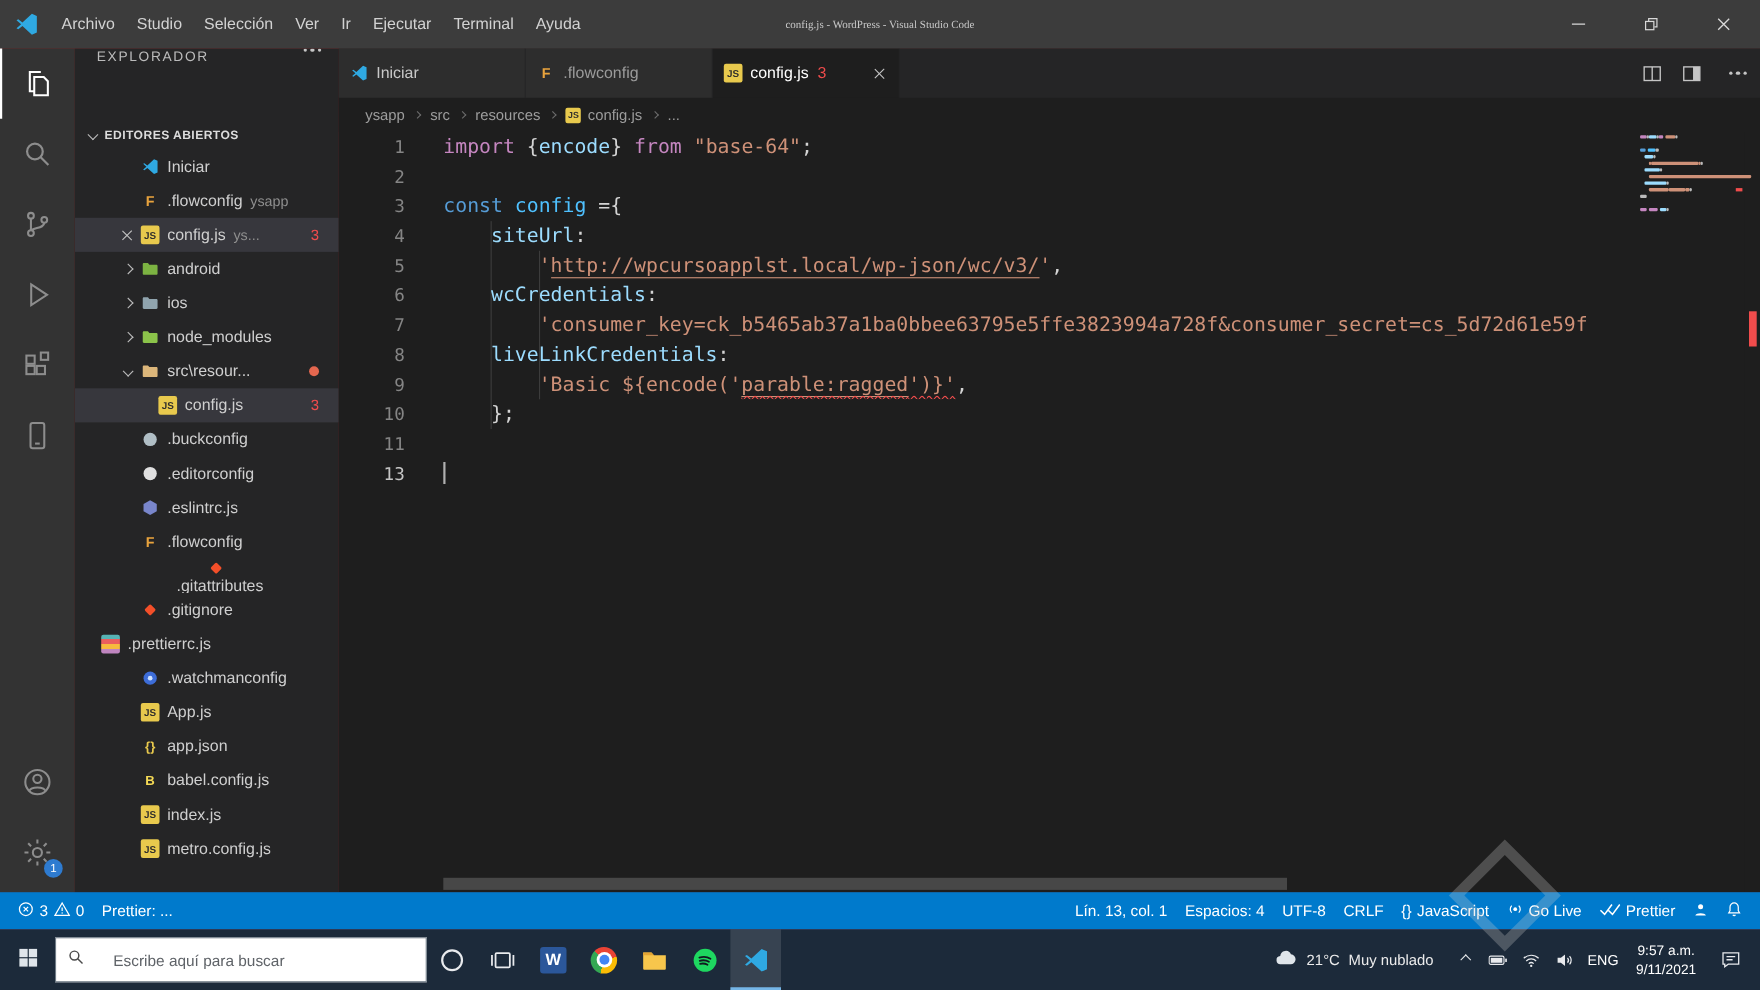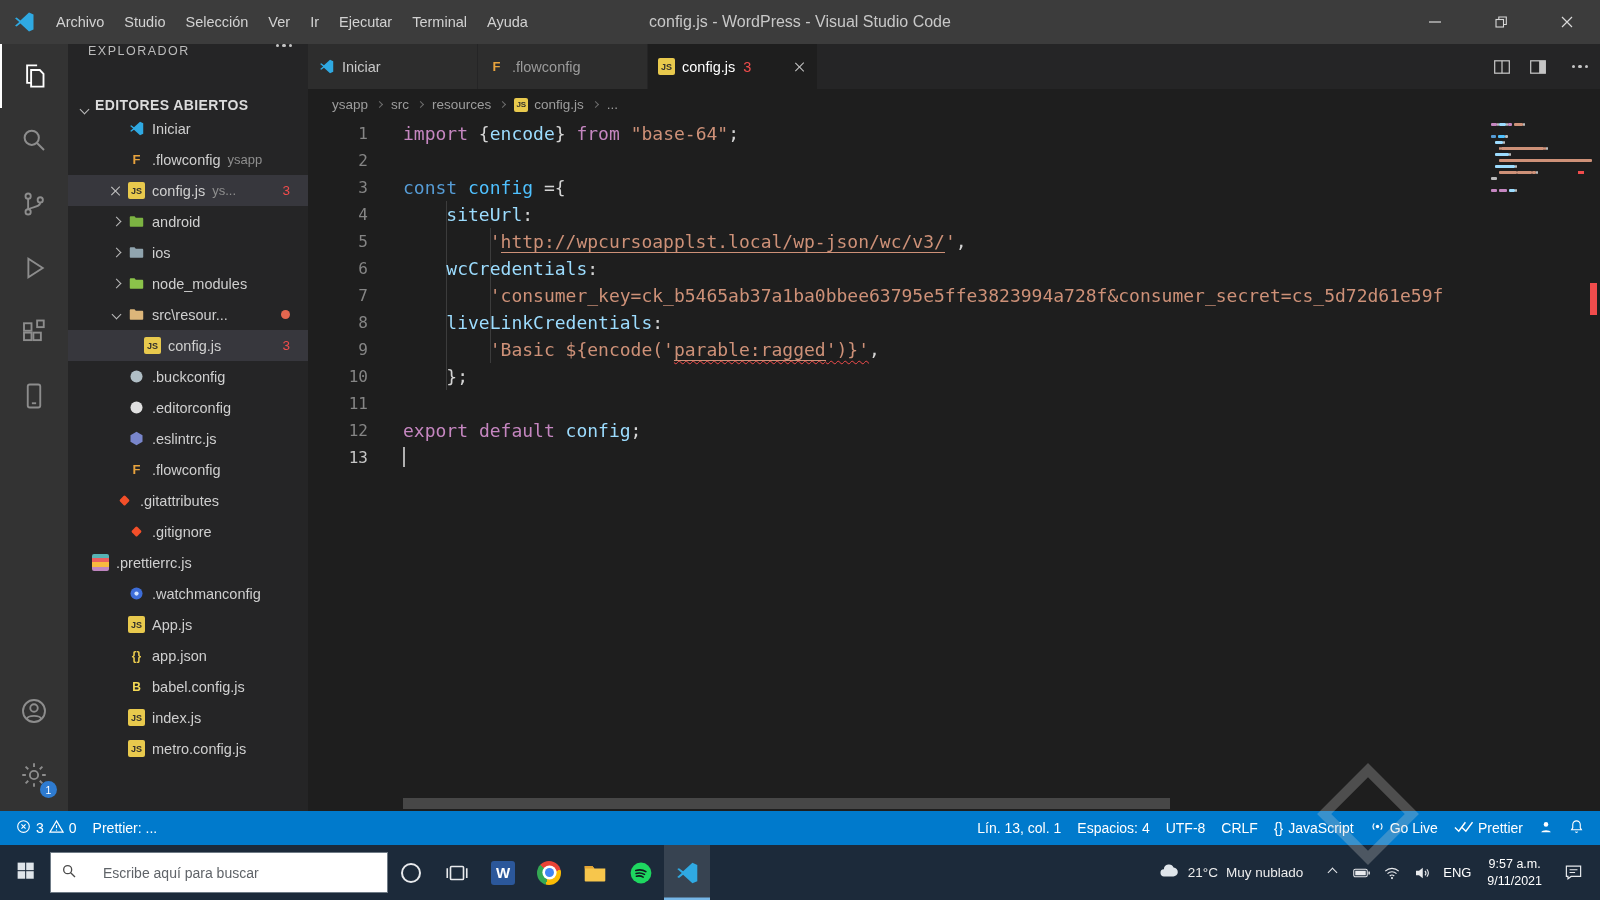--- a/index.html
+++ b/index.html
@@ -6,21 +6,21 @@
   html,body { background:#000; }
   .screen { position:relative; width:1600px; height:900px; overflow:hidden; background:#7f1d1d;
             font-family:"Liberation Sans", sans-serif; cursor:default; }
 
   
   .titlebar { height:44px; background:#3c3c3c; display:flex; align-items:center; position:relative; }
   .tb-logo { width:24px; height:24px; margin:0 10px 0 12px; flex:none; }
   .tb-logo svg { width:100%; height:100%; }
   .menubar { display:flex; }
   .menu-item { padding:0 10px; font-size:14.5px; color:#d2d2d2; line-height:44px; cursor:pointer; }
-  .tb-title { position:absolute; left:50%; transform:translateX(-50%); color:#c8c8c8; font-size:16px; }
+  .tb-title { position:absolute; left:50%; transform:translateX(-50%); color:#c8c8c8; font-size:10px;font-family:Liberation Serif, serif; }
   .win-controls { position:absolute; right:0; top:0; height:44px; display:flex; }
   .wc { width:66px; height:44px; display:flex; align-items:center; justify-content:center; color:#d8d8d8; cursor:pointer; }
 
   
   .main { display:flex; height:767px; }
 
   .activitybar { width:68px; background:#333333; display:flex; flex-direction:column; flex:none; }
   .ab-slot { height:64px; position:relative; display:flex; align-items:center; justify-content:center; color:#8d8d8d; cursor:pointer; }
   .ab-slot.active { color:#ffffff; box-shadow:inset 2px 0 0 #ffffff; }
   .ab-icon { width:30px; height:30px; display:block; }
@@ -34,22 +34,22 @@
   .sb-title { height:42px; display:flex; align-items:flex-start; padding:0 16px 0 20px; color:#bbbbbb;
               font-size:12.5px; letter-spacing:1.5px; }
   .dots { margin-left:auto; display:flex; gap:3px; cursor:pointer; }
   .dots i { width:3.4px; height:3.4px; border-radius:50%; background:#c5c5c5; }
 
   .chev { width:7px; height:7px; border-right:1.6px solid #bdbdbd; border-bottom:1.6px solid #bdbdbd; display:inline-block; flex:none; }
   .chev.down { transform:rotate(45deg); }
   .chev.right { transform:rotate(-45deg); }
   .chev.up { transform:rotate(-135deg); border-color:#e8eaed; }
 
-  .sec-h { height:27px; display:flex; align-items:flex-end; padding-left:13px; gap:7px;
-           font-weight:bold; font-size:14px; color:#dcdcdc; letter-spacing:.4px; cursor:pointer; }
+  .sec-h { height:27px; display:flex; align-items:center; padding-left:13px; gap:7px;
+           font-weight:bold; font-size:11px; color:#dcdcdc; letter-spacing:.4px; cursor:pointer;margin-top:23px; }
   .srow { height:31px; display:flex; align-items:center; font-size:14.5px; color:#cfcfcf; cursor:pointer; white-space:nowrap; }
   .srow.sel { background:#37373d; }
   .slot { width:24px; display:flex; align-items:center; justify-content:center; flex:none; }
   .slabel { overflow:hidden; text-overflow:ellipsis; }
   .sdetail { margin-left:7px; font-size:13px; color:#8f8f8f; }
   .sbadge { margin-left:auto; margin-right:18px; color:#f14c4c; font-size:13.5px; }
   .sdot { margin-left:auto; margin-right:18px; width:9px; height:9px; border-radius:50%; background:#e4674f; flex:none; }
 
   .xclose { position:relative; width:14px; height:14px; cursor:pointer; }
   .xclose::before, .xclose::after { content:""; position:absolute; left:6.3px; top:1px; width:1.4px; height:12px; background:#c5c5c5; }
@@ -368,21 +368,21 @@
                 <path fill="#7986cb" d="M12 2.5 20.5 7.4v9.2L12 21.5 3.5 16.6V7.4z"></path>
               </svg>
             </span>
             <span class="slabel">.eslintrc.js</span>
           </div>
           <div class="srow" style="padding-left: 36px;">
             <span class="slot"></span>
             <span class="fi fi-flow">F</span>
             <span class="slabel">.flowconfig</span>
           </div>
-          <div class="srow" style="padding-left: 24px;">
+          <div class="srow" style="padding-left: 24px; flex-direction: column;">
             <span class="slot"></span>
             <span class="fi">
               <svg viewBox="0 0 24 24">
                 <rect x="6.6" y="6.6" width="10.8" height="10.8" rx="2" transform="rotate(45 12 12)" fill="#f34f29"></rect>
               </svg>
             </span>
             <span class="slabel">.gitattributes</span>
           </div>
           <div class="srow" style="padding-left: 36px;">
             <span class="slot"></span>
@@ -546,24 +546,20 @@
             </div>
             <div class="crow">
               <div class="ln">10</div>
               <div class="lc"><span class="tok p">    };</span></div>
             </div>
             <div class="crow">
               <div class="ln">11</div>
               <div class="lc"></div>
             </div>
             <div class="crow">
-              <div class="ln">12</div>
-              <div class="lc"><span class="tok k">export</span><span class="tok p"> </span><span class="tok k">default</span><span class="tok p"> </span><span class="tok v">config</span><span class="tok p">;</span></div>
-            </div>
-            <div class="crow">
               <div class="ln active">13</div>
               <div class="lc"><span class="cursor"></span></div>
             </div>
           </div>
         <div class="minimap">
           <div class="mm-content">
               <div class="mmrow">
                 <span class="mmtok" style="width: 6.3px; background: rgb(197, 134, 192);"></span>
                 <span class="mmtok" style="width: 2.1px; background: rgb(187, 187, 187);"></span>
                 <span class="mmtok" style="width: 6.3px; background: rgb(156, 220, 254);"></span>

